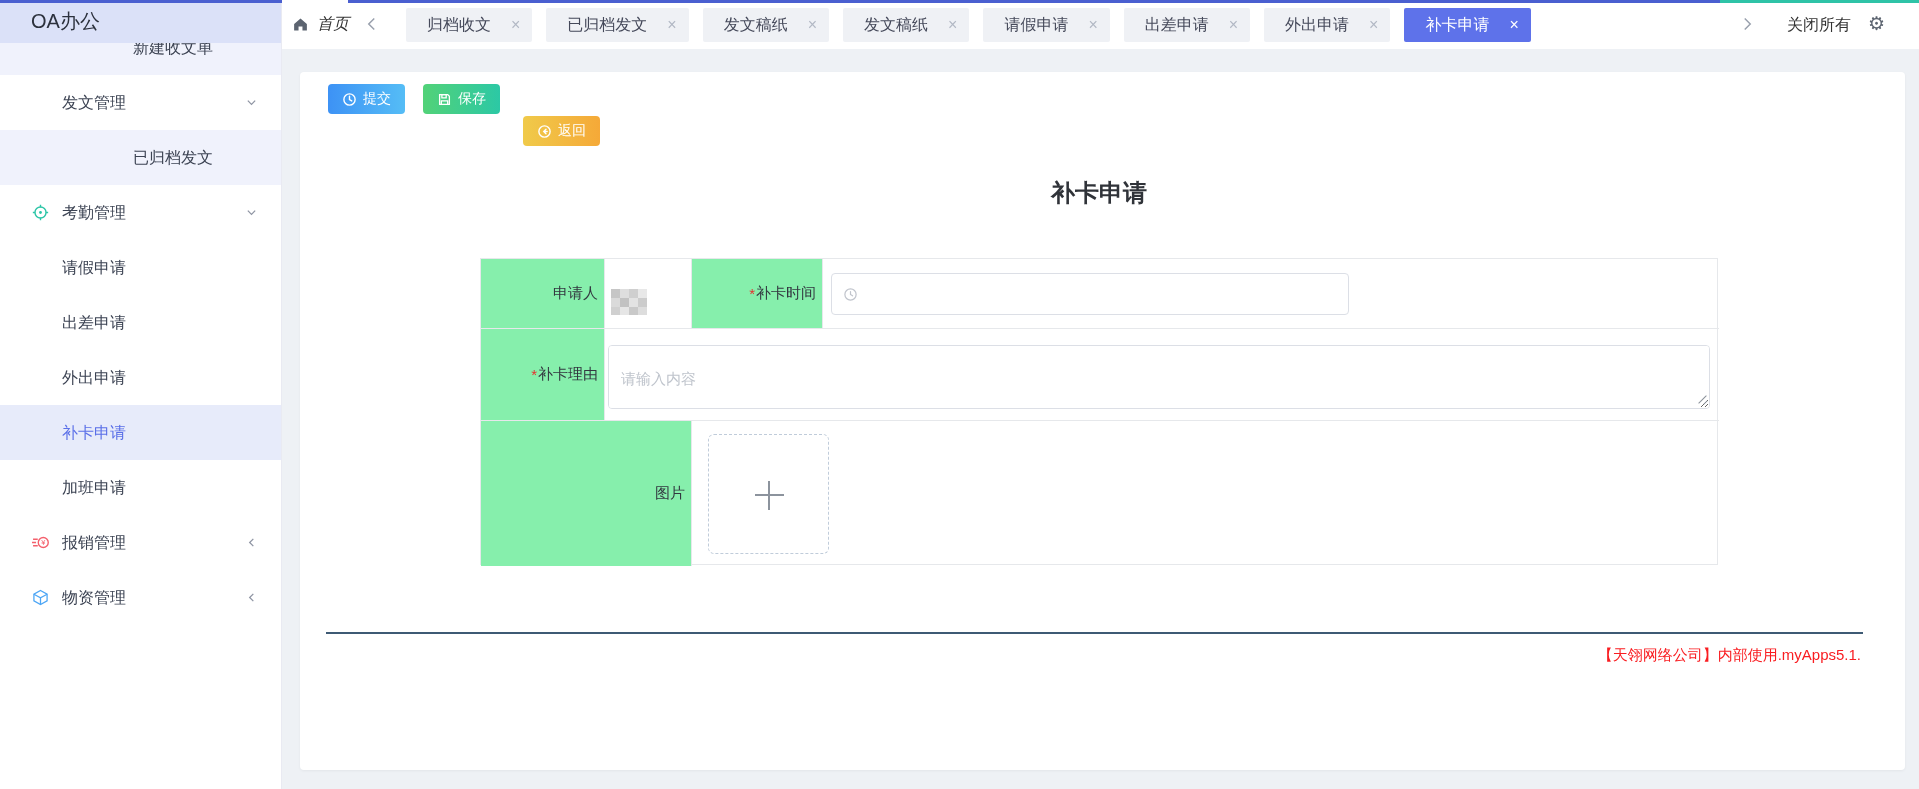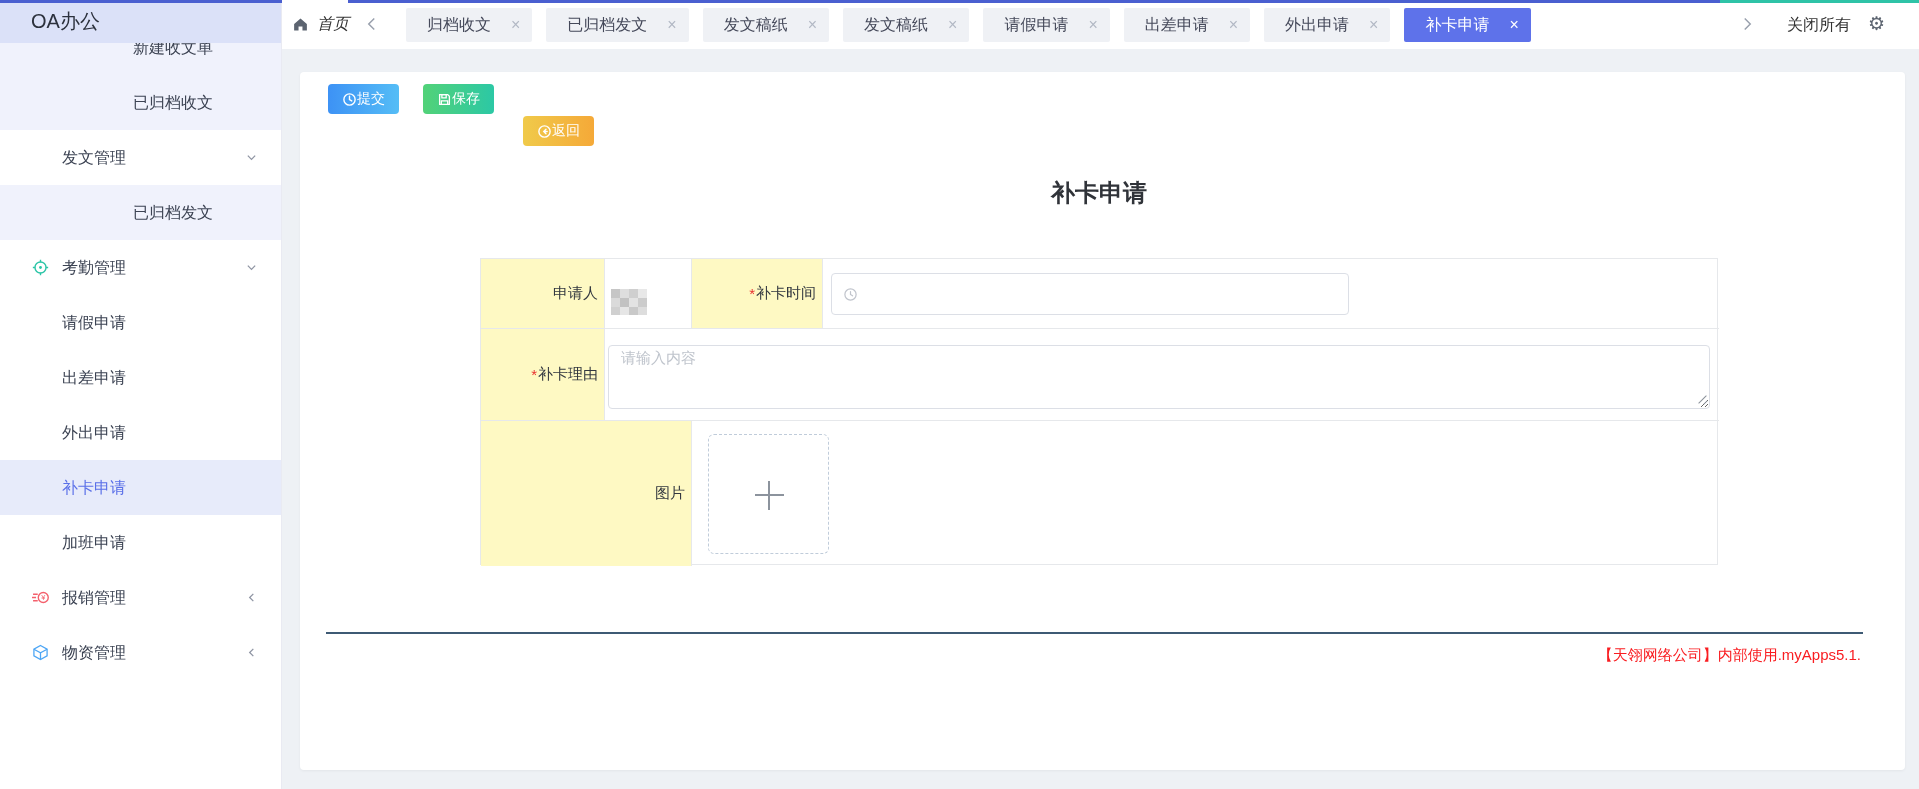--- a/index.html
+++ b/index.html
@@ -59,34 +59,34 @@
 
   
   .content { position:absolute; left:282px; top:49px; width:1637px; height:740px;
              background:#eef1f5; }
   .panel { position:absolute; left:18px; top:23px; width:1605px; height:698px;
              background:#fff; border-radius:4px; box-shadow:0 1px 3px rgba(0,0,0,.05); }
 
   
   .btn { position:absolute; top:12px; height:30px; border:none; border-radius:4px;
          color:#fff; font-size:14px; font-family:inherit; display:flex; align-items:center;
-         padding:0 14px; cursor:pointer; }
+         gap:6px; padding:0 14px; cursor:pointer; }
   .btn svg { width:15px; height:15px; display:block; }
   .btn.submit { left:28px;  background:linear-gradient(90deg,#3d92f5,#55bdf6); }
   .btn.save   { left:123px; background:linear-gradient(90deg,#52d278,#2cc8a5); }
   .btn.back   { left:223px; background:linear-gradient(90deg,#f0ca4a,#f5a938);margin-top:32px; }
 
   .form-title { position:absolute; left:180px; top:105px; width:1238px;
          text-align:center; font-size:24px; font-weight:bold; color:#303339; }
 
   
   .ftable { position:absolute; left:180px; top:186px; width:1238px; height:307px;
          border:1px solid #e6e8eb; }
   .cell { position:absolute; border-right:1px solid #e6e8eb; border-bottom:1px solid #e6e8eb; }
-  .cell.gray { background:#fef9c3; }
+  .cell.gray { background:#86efac; }
   .cell .lbl { position:absolute; right:6px; top:0; height:100%; display:flex;
          align-items:center; font-size:15px; color:#32373f; }
   .star { color:#e8302e; margin-right:1px; }
   .r1a { left:0;     top:0;     width:124px;  height:70px; }
   .r1b { left:124px; top:0;     width:87px;   height:70px; }
   .r1c { left:211px; top:0;     width:131px;  height:70px; }
   .r1d { left:342px; top:0;     width:896px;  height:70px; border-right:none; }
   .r2a { left:0;     top:70px;  width:124px;  height:92px; }
   .r2b { left:124px; top:70px;  width:1114px; height:92px; border-right:none; }
   .r3a { left:0;     top:162px; width:211px;  height:145px; border-bottom:none; }
@@ -95,21 +95,21 @@
   .redacted { position:absolute; left:6px; top:30px; width:36px; height:26px; }
   .redacted svg { width:36px; height:26px; display:block; }
 
   .date-input { position:absolute; left:8px; top:14px; width:518px; height:42px;
          border:1px solid #dcdfe6; border-radius:4px; background:#fff; display:flex;
          align-items:center; padding-left:11px; cursor:text; }
   .date-input svg { width:15px; height:15px; color:#c0c4cc; }
 
   .reason-ta { position:absolute; left:3px; top:16px; width:1102px; height:64px;
          border:1px solid #dcdfe6; border-radius:4px; resize:both; font-family:inherit;
-         font-size:15px; color:#333; padding:3px 12px; outline:none; }
+         font-size:15px; color:#333; padding:24px 12px; outline:none; }
   .reason-ta::placeholder { color:#bfc4cc; }
   .ta-grip { position:absolute; left:1092px; top:64px; width:13px; height:13px;
          pointer-events:none; }
   .ta-grip i { position:absolute; display:block; background:#8a9099; height:1px; transform:rotate(-45deg); }
   .ta-grip i:nth-child(1){ width:11px; left:0; top:6px; }
   .ta-grip i:nth-child(2){ width:5px;  left:6px; top:9px; }
 
   .upload-box { position:absolute; left:16px; top:13px; width:121px; height:120px;
          border:1px dashed #c0ccda; border-radius:6px; background:#fff; cursor:pointer; }
   .upload-box .ph, .upload-box .pv { position:absolute; background:#8c939d; }
@@ -126,25 +126,20 @@
 <div class="pline p1"></div>
 <div class="pline p2"></div>
 <div class="pline p3"></div>
 
 <aside class="sidebar">
   <div class="sidebar-title">OA办公</div>
   <nav class="menu" id="menu">
       <div class="menu-item indent2 tinted cut">
 
     <span class="mi-label">新建收文单</span>
-
-  </div>
-      <div class="menu-item indent2 tinted">
-
-    <span class="mi-label">已归档收文</span>
 
   </div>
       <div class="menu-item">
 
     <span class="mi-label">发文管理</span>
     <span class="mi-chevron">
           <svg viewBox="0 0 12 12">
             <polyline points="2,4 6,8 10,4" fill="none" stroke="currentColor" stroke-width="1.4"></polyline>
           </svg>
         </span>

